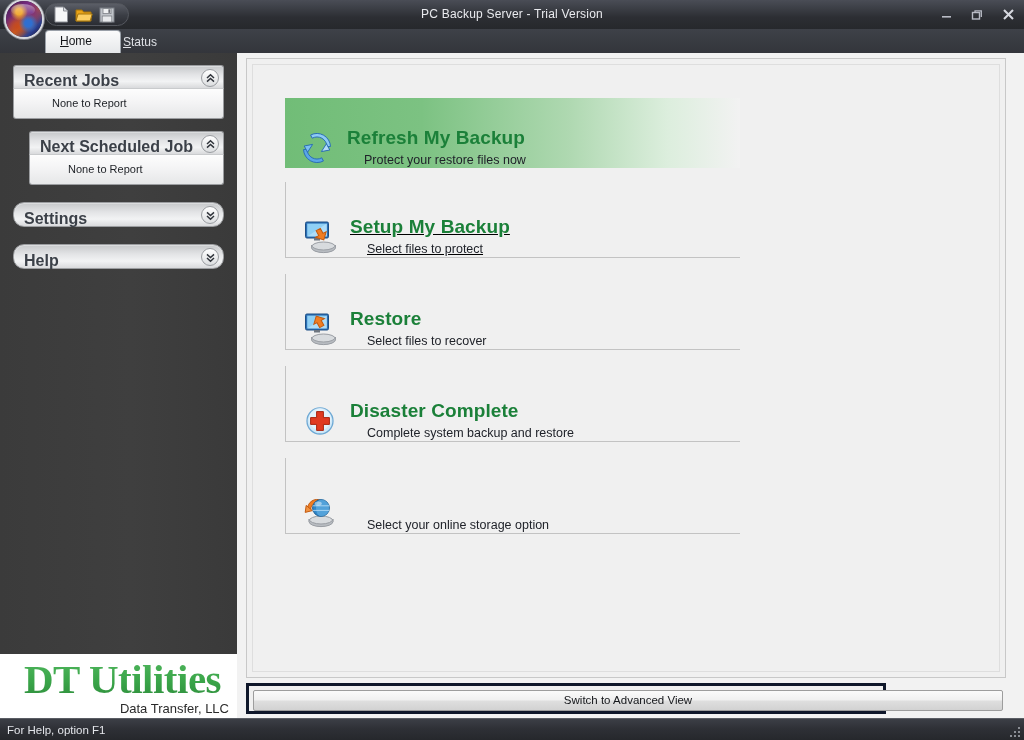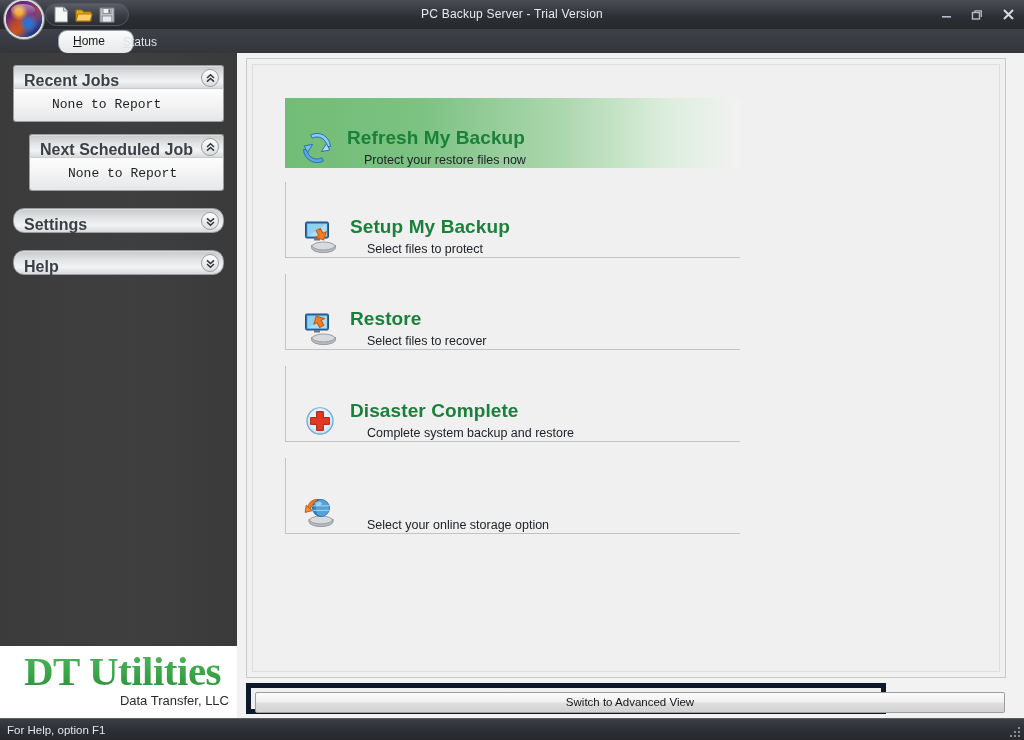--- a/index.html
+++ b/index.html
@@ -101,25 +101,25 @@
     background:linear-gradient(to bottom,#ffffff,#dcdee0);
     border:1px solid #9a9da1;display:flex;align-items:center;justify-content:center;
     cursor:default;
   }
   .panel-toggle svg{display:block;}
   .panel-body{
     background:linear-gradient(to bottom,#fdfdfd 0%,#f4f4f5 45%,#e6e7e8 100%);
     border:1px solid #9b9da0;border-top:1px solid #c9cbcd;border-radius:0 0 3px 3px;
     padding:8px 0 9px 0;
   }
-  .panel-body-text{font-size:13px;color:#1d2025;padding-left:38px;font-family:Liberation Mono, monospace;}
+  .panel-body-text{font-size:11px;color:#1d2025;padding-left:38px;}
 
   
   .brand{
-    position:absolute;left:0;bottom:0;width:237px;height:72px;
+    position:absolute;left:0;bottom:0;width:237px;height:64px;
     background:#ffffff;overflow:hidden;
   }
   .brand-main{
     position:absolute;left:8px;top:2px;width:229px;
     font-family:"Liberation Serif", serif;font-weight:bold;font-size:41px;
     color:#3aa549;letter-spacing:-0.5px;text-align:center;line-height:46px;
     background:linear-gradient(to bottom,#52b85f 0%,#3aa549 55%,#2d8b3b 100%);
     -webkit-background-clip:text;background-clip:text;-webkit-text-fill-color:transparent;
   }
   .brand-sub{
@@ -154,21 +154,21 @@
     display:flex;align-items:center;justify-content:center;}
   .mitem.hl .ico{margin-left:14px;}
   .mtexts{display:flex;flex-direction:column;justify-content:center;}
   .mtitle{font-size:19px;font-weight:bold;color:#1b8039;line-height:22px;letter-spacing:.1px;}
   .msub{font-size:12.5px;color:#20232a;margin-top:4px;line-height:15px;padding-left:17px;}
   .mitem.hl .msub{padding-left:17px;}
 
   
   .advbar{
     position:absolute;left:9px;top:630px;width:640px;height:31px;
-    background:#f0f0f0;border:5px solid #0f172a;box-sizing:border-box;
+    background:#f0f0f0;border:3px solid #0f172a;box-sizing:border-box;
   }
   .advbtn{
     position:absolute;left:4px;top:4px;width:750px;height:21px;
     background:linear-gradient(to bottom,#fbfbfb 0%,#f0f0f0 48%,#dfdfdf 52%,#d2d2d2 100%);
     border:1px solid #9d9d9d;border-radius:2px;box-sizing:border-box;
     font-size:11.5px;color:#14161a;text-align:center;line-height:19px;cursor:default;
   }
 
   
   .statusbar{
@@ -228,21 +228,21 @@
       <svg width="16" height="16" viewBox="0 0 16 16">
         <rect x="1" y="1" width="14" height="14" fill="#bfc3c9" stroke="#7d8087" stroke-width="1"></rect>
         <rect x="4" y="1.6" width="8" height="5" fill="#eef0f2" stroke="#7d8087" stroke-width=".8"></rect>
         <rect x="9.4" y="2.3" width="1.8" height="3.6" fill="#6b6e75"></rect>
         <rect x="3.2" y="9" width="9.6" height="6" fill="#e7e9ec" stroke="#7d8087" stroke-width=".8"></rect>
       </svg>
     </div>
   </div>
 
   <div class="tabstrip">
-    <div class="tab active" style="left:58px;width:76px;border-radius:9px;">
+    <div class="tab active" style="left:45px;width:76px;">
       <u>H</u><span>ome</span>
     </div>
     <div class="tab" style="left:109px;">
       <u>S</u><span>tatus</span>
     </div>
     <div class="helpmenu">
       <span>Help</span><span class="chev">ˇ</span>
     </div>
   </div>
 
@@ -322,21 +322,21 @@
                 <path d="M26 14.5 a10 10 0 0 0 -14.8 -8.3 l-1.6 -3.2 a13.6 13.6 0 0 1 19.9 11.5 z" fill="#8ecbf5" stroke="#2b6fb5" stroke-width="1"></path>
                 <path d="M28.8 18 L20.4 19.6 L25.4 11.8 Z" fill="#b3dcf9" stroke="#2b6fb5" stroke-width="1"></path>
               </svg>
             </div>
             <div class="mtexts">
               <div class="mtitle">Refresh My Backup</div>
               <div class="msub">Protect your restore files now</div>
             </div>
           </div>
 
-          <div class="mitem" style="margin-top:14px;">
+          <div class="mitem" style="margin-top:14px;text-decoration:underline;">
             <div class="ico">
               <svg width="34" height="34" viewBox="0 0 34 34">
                 <rect x="2.5" y="2" width="23" height="16" rx="1.4" fill="#2b6fb5" stroke="#1d4f85" stroke-width="1"></rect>
                 <rect x="4.2" y="3.6" width="19.6" height="12.8" fill="#8fd0f5"></rect>
                 <path d="M4.2 16.4 L23.8 3.6 L23.8 16.4 Z" fill="#c8e8fb" opacity=".55"></path>
                 <path d="M11 18 h6 v2.5 h-6 z" fill="#6e7680"></path>
                 <ellipse cx="20.5" cy="27" rx="12" ry="5" fill="#d8dbde" stroke="#9a9ea4" stroke-width="1"></ellipse>
                 <path d="M8.5 25 a12 5 0 0 0 24 0 v2.6 a12 5 0 0 1 -24 0 z" fill="#b9bdc2" stroke="#9a9ea4" stroke-width="1"></path>
                 <path d="M14 10 h5.6 v-3.6 l6.2 6 l-6.2 6 v-3.6 h-5.6 z" fill="#f07d22" stroke="#c25a10" stroke-width="1" transform="rotate(62 17 12)"></path>
               </svg>

